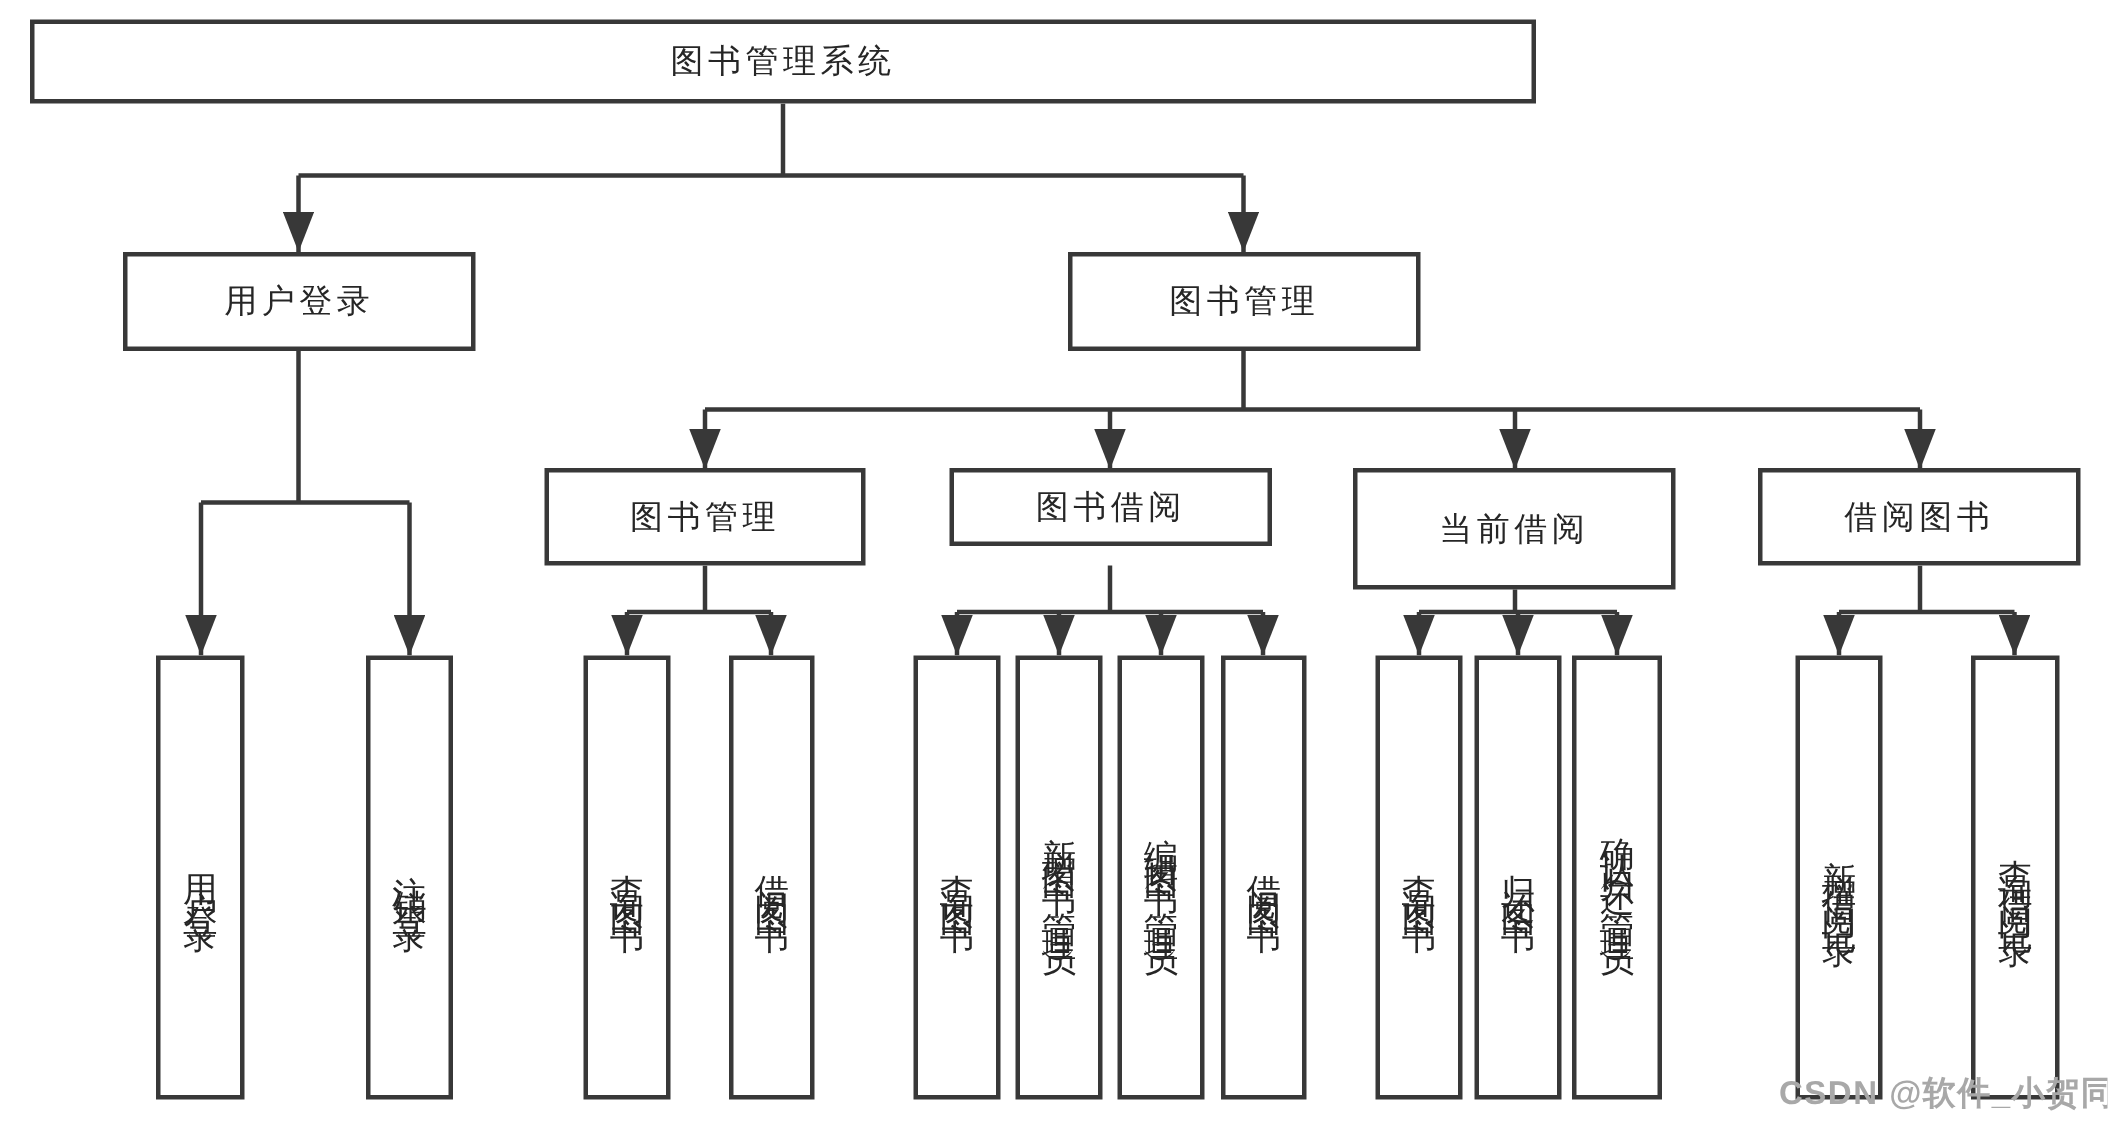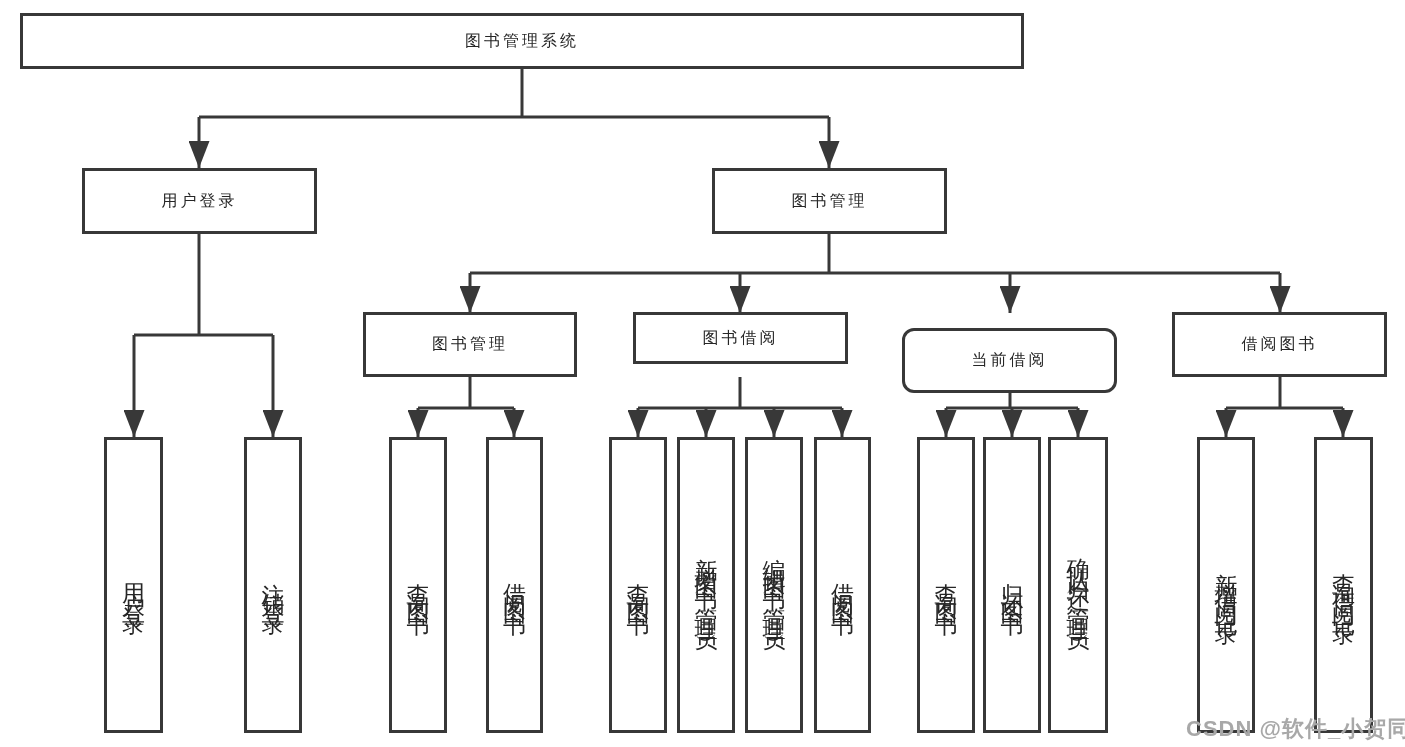--- a/index.html
+++ b/index.html
@@ -33,21 +33,21 @@
     position:absolute;
     box-sizing:border-box;
     border:3px solid var(--line);
     background:var(--background);
     display:flex;
     align-items:center;
     justify-content:center;
     color:var(--text);
   }
   .h-node .label{
-    font-size:16px;
+    font-size:22px;
     letter-spacing:3px;
     white-space:nowrap;
   }
   .v-node .label{
     writing-mode:vertical-rl;
     text-orientation:mixed;
     font-size:23px;
     letter-spacing:10px;
     line-height:1;
     white-space:nowrap;
@@ -126,21 +126,21 @@
   <div class="node h-node" style="left:712px;top:168px;width:235px;height:66px;">
     <span class="label">图书管理</span>
   </div>
 
   <div class="node h-node" style="left:363px;top:312px;width:214px;height:65px;">
     <span class="label">图书管理</span>
   </div>
   <div class="node h-node" style="left:633px;top:312px;width:215px;height:52px;">
     <span class="label">图书借阅</span>
   </div>
-  <div class="node h-node" style="left:902px;top:328px;width:215px;height:65px;border-radius:12px;">
+  <div class="node h-node" style="left:902px;top:312px;width:215px;height:81px;">
     <span class="label">当前借阅</span>
   </div>
   <div class="node h-node" style="left:1172px;top:312px;width:215px;height:65px;">
     <span class="label">借阅图书</span>
   </div>
 
   <div class="node v-node" style="left:104px;top:437px;width:59px;height:296px;">
     <span class="label">用户登录</span>
   </div>
   <div class="node v-node" style="left:244px;top:437px;width:58px;height:296px;">

